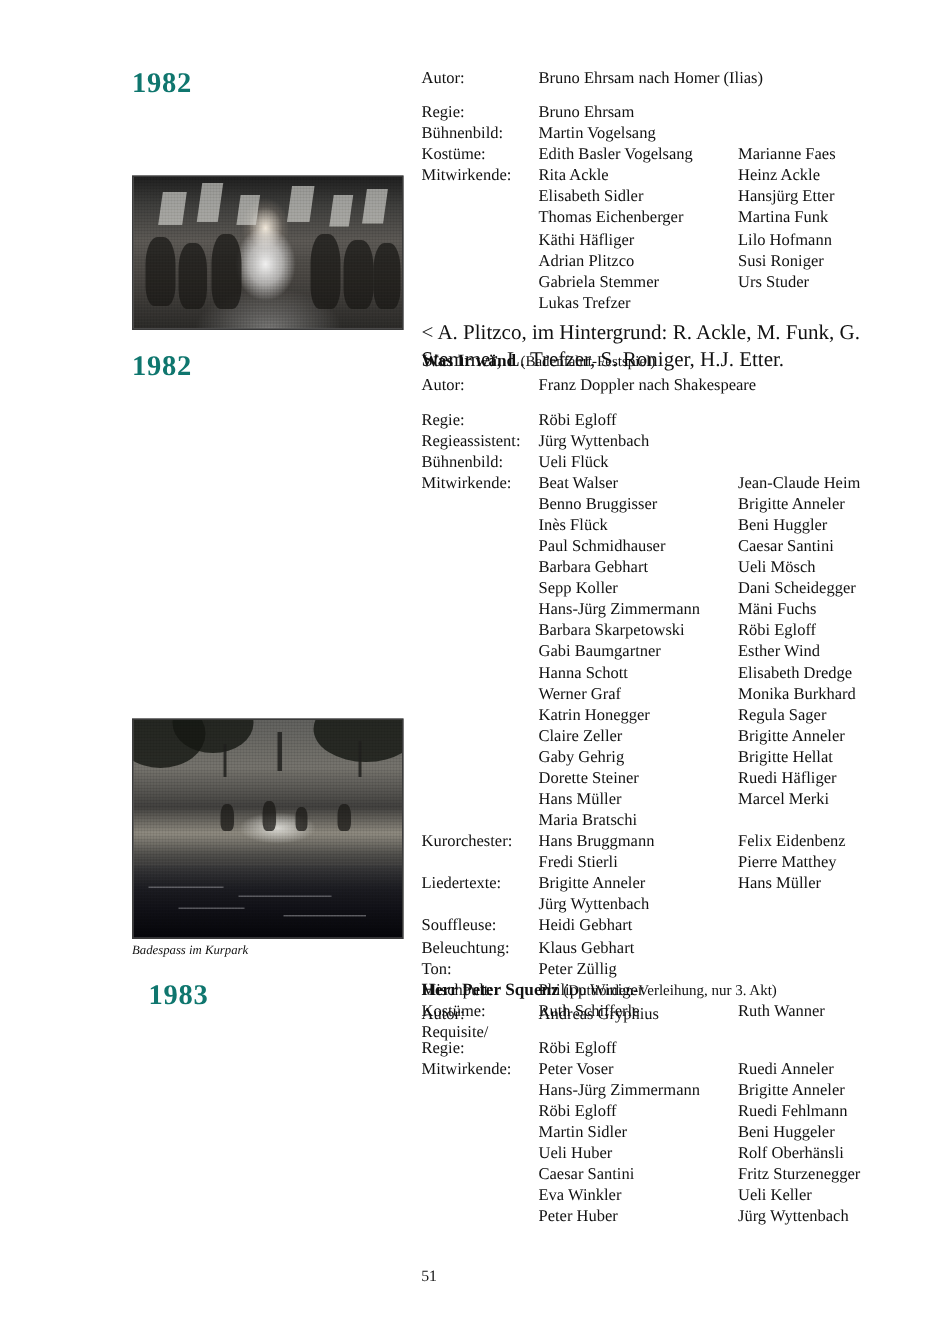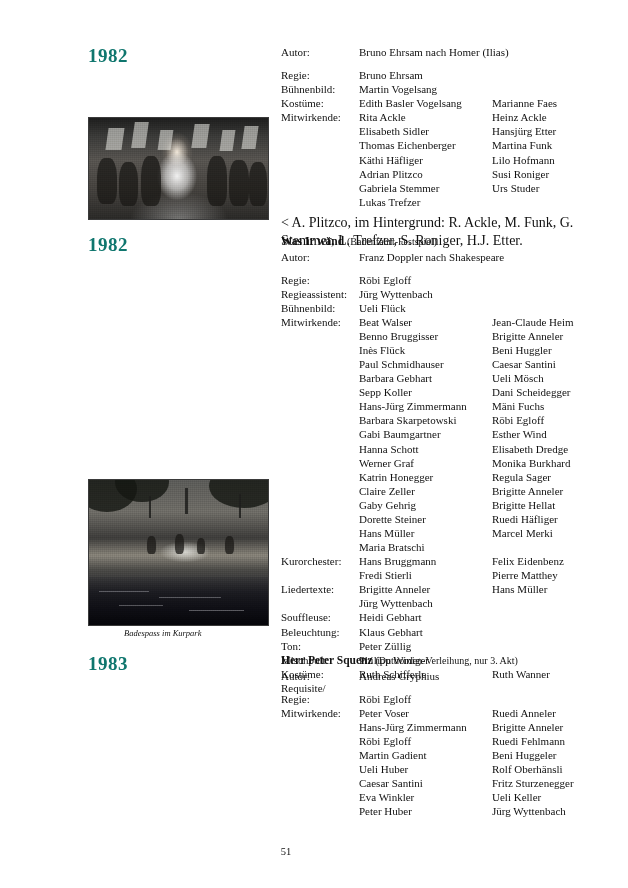--- a/index.html
+++ b/index.html
@@ -26,21 +26,21 @@
     position: absolute;
     left: 88px;
     font-family: "Liberation Serif", serif;
     font-size: 19px;
     font-weight: bold;
     letter-spacing: 0.5px;
     color: #0f766e;
   }
   #year-1982a { top: 45px; }
   #year-1982b { top: 234px; }
-  #year-1983  { top: 653px; }
+  #year-1983  { top: 653px; margin-left: 11px; }
 
   
   .photo {
     position: absolute;
     background: #6d6d6d;
     overflow: hidden;
     border: 1px solid #3a3a3a;
   }
   #photo-1982 {
     left: 88px;
@@ -54,21 +54,20 @@
     width: 179px;
     height: 145px;
   }
   .photo-caption {
     position: absolute;
     left: 88px;
     top: 628px;
     font-size: 8.5px;
     font-style: italic;
     color: #111;
-    margin-left: 36px;
   }
 
   
   .ph1 {
     position: absolute; inset: 0;
     background:
       radial-gradient(ellipse 28px 34px at 88px 58px, rgba(255,255,255,0.92) 0%, rgba(255,255,255,0.55) 40%, rgba(255,255,255,0) 72%),
       radial-gradient(ellipse 16px 20px at 88px 34px, rgba(250,240,225,0.95) 0%, rgba(180,165,150,0.2) 70%, rgba(0,0,0,0) 100%),
       radial-gradient(ellipse 70px 40px at 90px 102px, rgba(255,255,255,0.35) 0%, rgba(0,0,0,0) 70%),
       linear-gradient(180deg, #1d1d1d 0%, #3a3a38 18%, #575450 42%, #45423e 70%, #2a2927 100%);
@@ -484,21 +483,21 @@
           <span class="c1">Hans-Jürg Zimmermann</span>
           <span class="c2">Brigitte Anneler</span>
         </div>
       <div class="row">
           <span class="lbl"></span>
           <span class="c1">Röbi Egloff</span>
           <span class="c2">Ruedi Fehlmann</span>
         </div>
       <div class="row">
           <span class="lbl"></span>
-          <span class="c1">Martin Gadient</span>
+          <span class="c1">Martin Sidler</span>
           <span class="c2">Beni Huggeler</span>
         </div>
       <div class="row">
           <span class="lbl"></span>
           <span class="c1">Ueli Huber</span>
           <span class="c2">Rolf Oberhänsli</span>
         </div>
       <div class="row">
           <span class="lbl"></span>
           <span class="c1">Caesar Santini</span>

